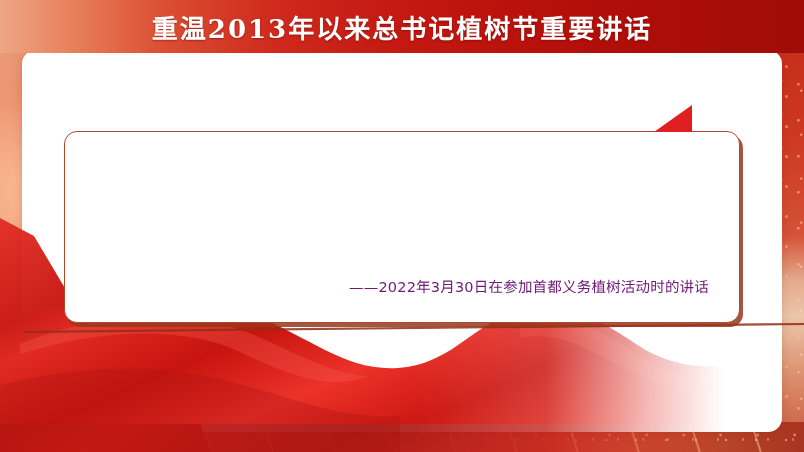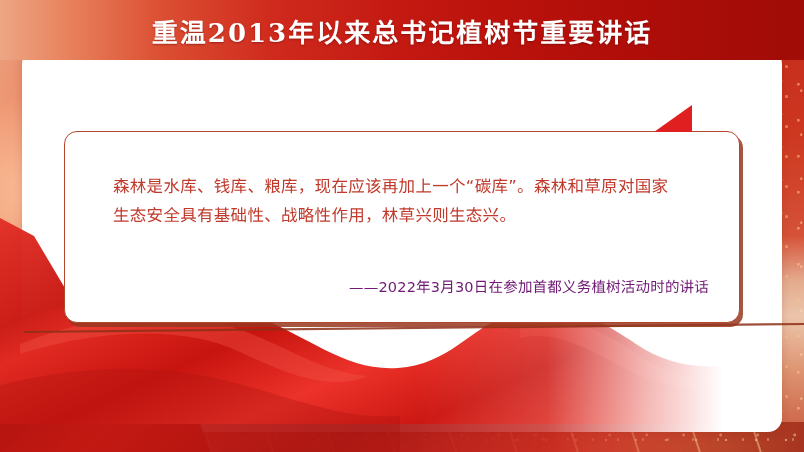--- a/index.html
+++ b/index.html
@@ -78,21 +78,21 @@
                      36px 36px, 48px 48px, 33px 33px, 41px 41px, 46px 46px, 100% 100%;
     opacity: 0.96;
   }
 
   
   .title-banner {
     position: absolute;
     left: 0;
     top: 0;
     width: 804px;
-    height: 60px;
+    height: 53px;
     background: linear-gradient(90deg,
       #eda684 0%,
       #e8845f 8%,
       #dc4f33 20%,
       #cf2a1d 34%,
       #c41a12 48%,
       #bb120c 62%,
       #ae0d08 80%,
       #a00c07 100%);
     display: flex;
@@ -292,20 +292,16 @@
                  L 400,452 L -10,452 Z" fill="#b01310" opacity="0.35"></path>
       </g>
 
       <path d="M24,332 L804,324" stroke="#8e2f16" stroke-width="2.2" fill="none" opacity="0.85"></path>
     </svg>
   </div>
 
   <div class="card-flag"></div>
 
   <div class="quote-card">
-    <div class="quote-body">
-      <span>森林是水库、钱库、粮库，现在应该再加上一个“碳库”。森林和草原对国家</span><br>
-      <span>生态安全具有基础性、战略性作用，林草兴则生态兴。</span>
-    </div>
     <div class="quote-attrib">——2022年3月30日在参加首都义务植树活动时的讲话</div>
   </div>
 
 </div>
 
 </body></html>

